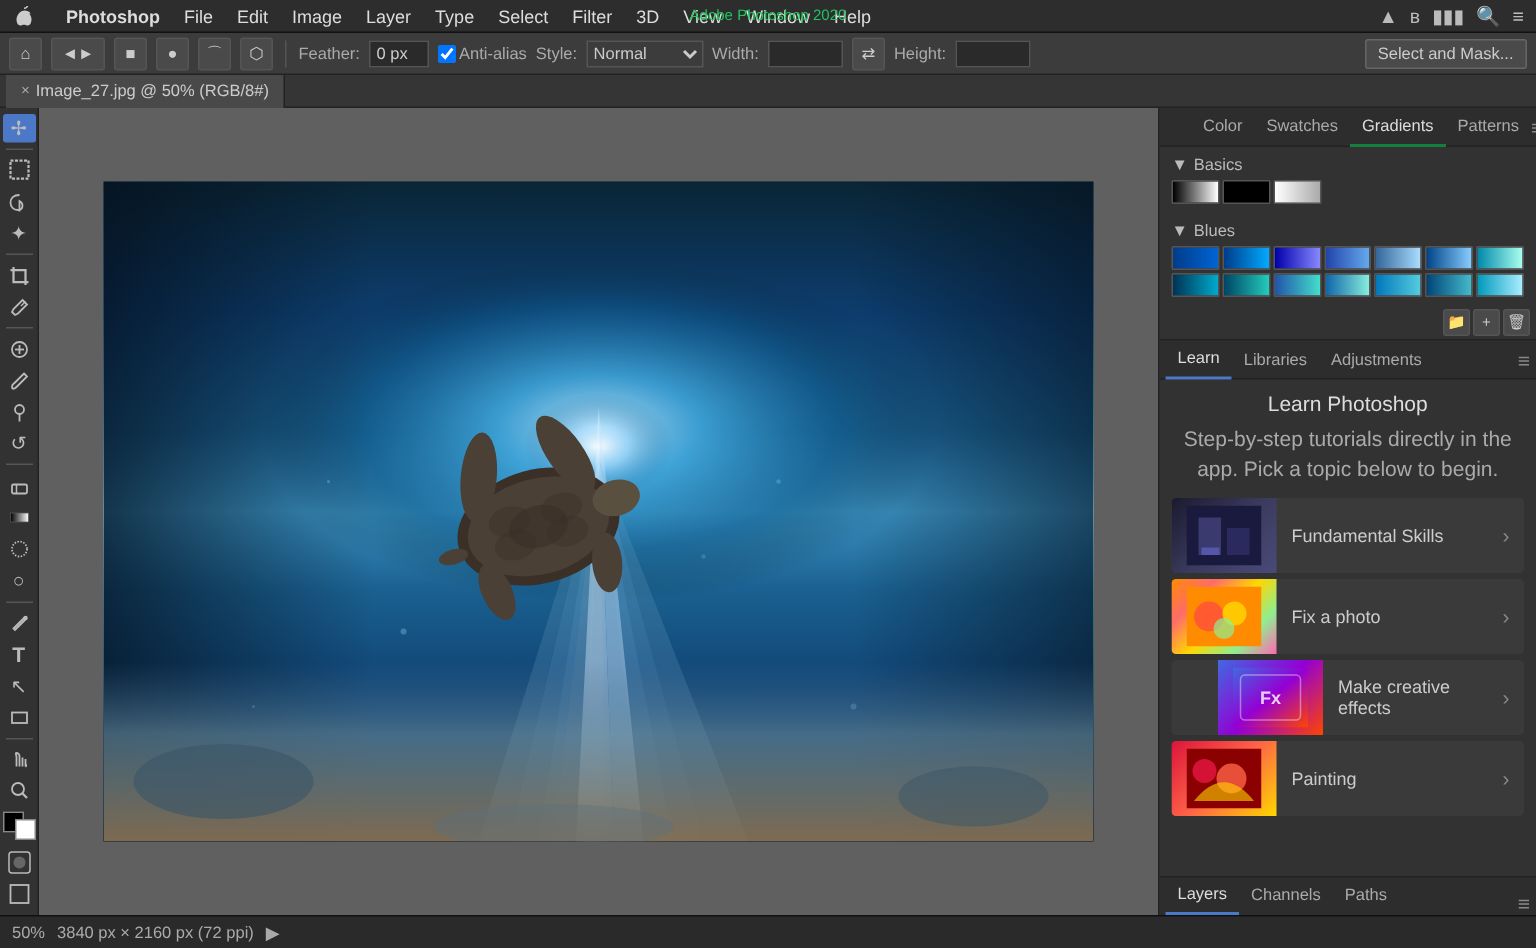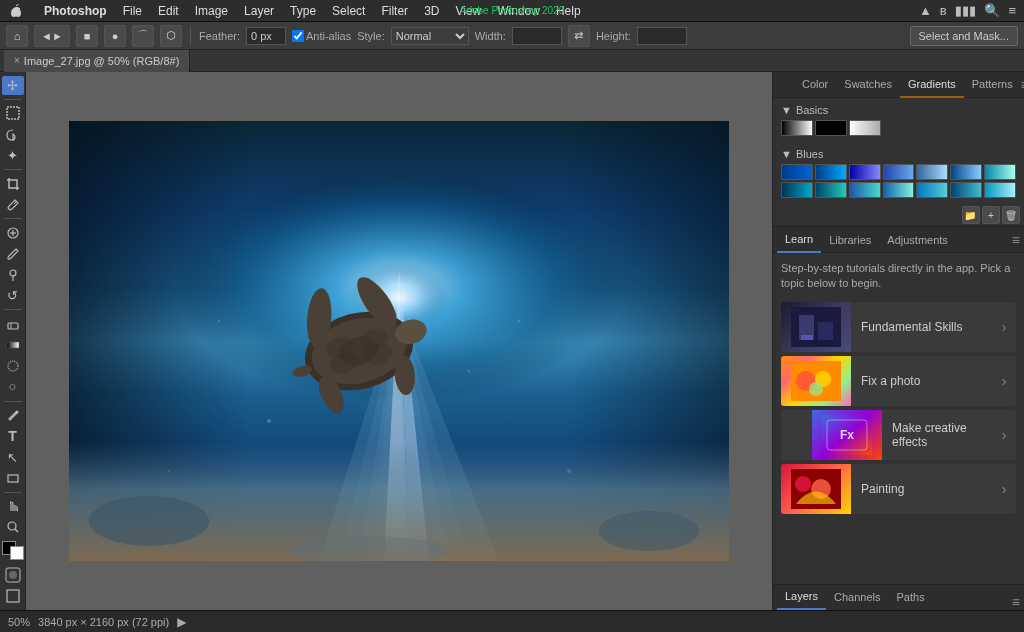--- a/index.html
+++ b/index.html
@@ -212,21 +212,21 @@
     .panel-tab {
       padding: 0 8px;
       height: 26px;
       display: flex;
       align-items: center;
       font-size: 11px;
       color: #aaa;
       cursor: pointer;
       border-bottom: 2px solid transparent;
     }
-    .panel-tab.active { color: #ddd; border-bottom: 2px solid #a16207; }
+    .panel-tab.active { color: #ddd; border-bottom: 2px solid #15803d; }
     .panel-collapse-btn {
       margin-left: auto;
       cursor: pointer;
       color: #888;
       font-size: 14px;
     }
     .gradient-section { padding: 4px; }
     .gradient-section-header {
       display: flex;
       align-items: center;
@@ -280,22 +280,23 @@
       padding: 8px;
     }
     .learn-title {
       font-size: 14px;
       color: #ddd;
       text-align: center;
       margin-bottom: 6px;
       font-weight: 500;
     }
     .learn-subtitle {
-      font-size: 11px;
+      font-size: 14px;
       color: #aaa;
+      text-align: center;
       margin-bottom: 10px;
       line-height: 1.4;
     }
     .learn-item {
       display: flex;
       align-items: center;
       background: #3a3a3a;
       border-radius: 3px;
       margin-bottom: 4px;
       cursor: pointer;
@@ -756,20 +757,21 @@
       </div>
 
       <div id="learn-panel">
         <div class="learn-tabs">
           <div class="learn-tab active">Learn</div>
           <div class="learn-tab">Libraries</div>
           <div class="learn-tab">Adjustments</div>
           <div class="panel-collapse-btn">≡</div>
         </div>
         <div class="learn-content">
+          <div class="learn-title">Learn Photoshop</div>
           <div class="learn-subtitle">Step-by-step tutorials directly in the app. Pick a topic below to begin.</div>
 
           <div class="learn-item">
             <div class="learn-item-thumb thumb-fundamental" style="display:flex;align-items:center;justify-content:center;">
               <svg width="50" height="40" viewBox="0 0 50 40">
                   <rect width="50" height="40" fill="#1a1a3e"></rect>
                   <rect x="8" y="8" width="15" height="25" fill="#3a3a6e"></rect>
                   <rect x="27" y="15" width="15" height="18" fill="#2a2a5e"></rect>
                   <rect x="10" y="28" width="12" height="5" fill="#5555aa"></rect>
                 </svg>

